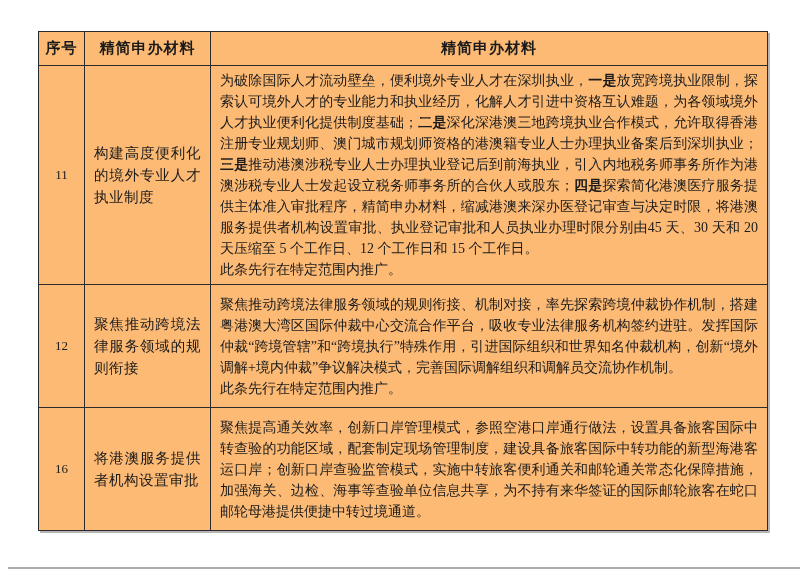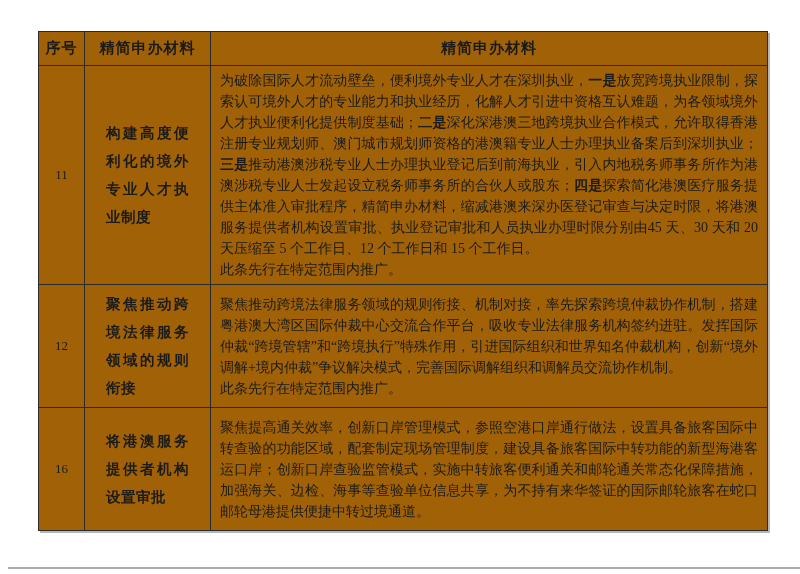--- a/index.html
+++ b/index.html
@@ -15,21 +15,21 @@
     font-family: "Liberation Serif", serif;
     color: #1b1b1b;
   }
   .doc-table {
     position: absolute;
     left: 38px;
     top: 31px;
     width: 729px;
     border-collapse: collapse;
     table-layout: fixed;
-    background: #a16207;
+    background: #fdba74;
     box-shadow: 2px 2px 0 #b6b6b6;
   }
   .doc-table col.c1 { width: 46px; }
   .doc-table col.c2 { width: 126px; }
   .doc-table col.c3 { width: 557px; }
   .doc-table th, .doc-table td {
     border: 1.5px solid #2b2b2b;
     padding: 0;
   }
   .doc-table thead tr { height: 34px; }
@@ -46,24 +46,23 @@
   .doc-table tbody tr:nth-child(3) { height: 123px; }
   .cell-no {
     text-align: center;
     vertical-align: middle;
     font-size: 13px;
   }
   .cell-name {
     vertical-align: middle;
     text-align: justify;
     font-size: 14.5px;
-    line-height: 28px;
-    padding: 0 21px !important;
+    line-height: 22px;
+    padding: 0 9px !important;
     letter-spacing: 0.5px;
-    font-weight: bold;
   }
   .cell-measures {
     vertical-align: middle;
     font-size: 14px;
     line-height: 21px;
     padding: 4px 9px !important;
     text-align: justify;
   }
   .para { text-align: justify; }
   .para b { font-weight: bold; }

